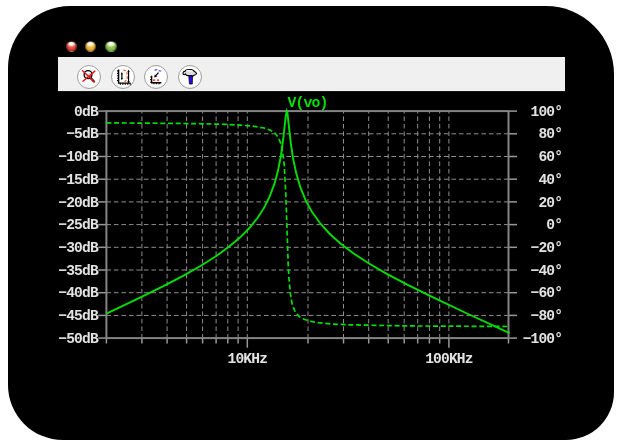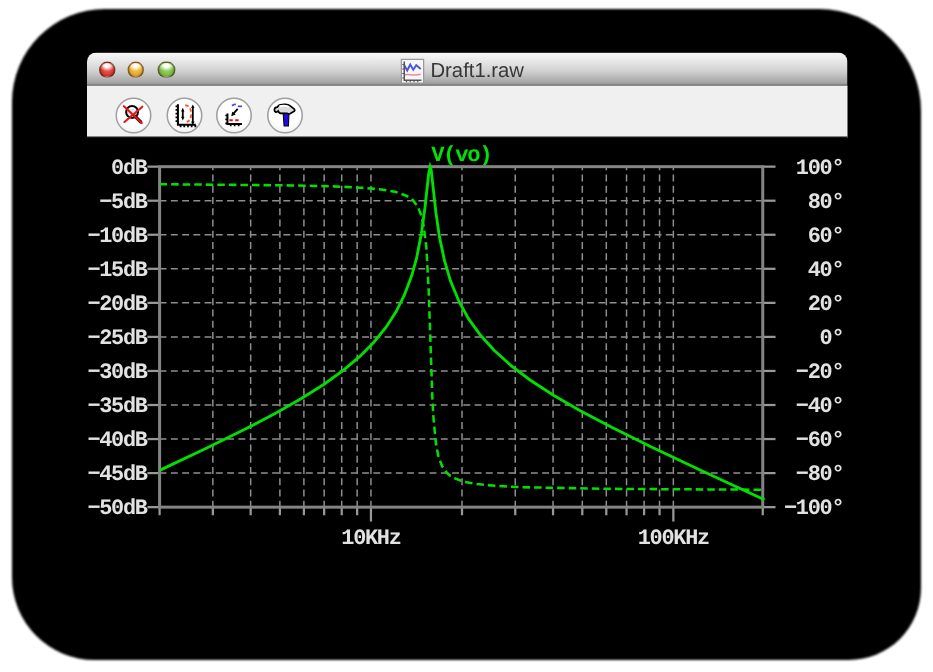--- a/index.html
+++ b/index.html
@@ -21,30 +21,20 @@
 #plot{position:absolute;left:0;top:0}
 .grid line{stroke:#8e8e8e;stroke-width:1;stroke-dasharray:4.6 2.9}
 .grid line.v{stroke-dashoffset:2.2}
 .ticks line{stroke:#989898;stroke-width:1.5}
 .frame{fill:none;stroke:#848484;stroke-width:2}
 text{font:bold 14.6px "Liberation Mono",monospace;letter-spacing:-0.85px;fill:#e2e2e2}
 .tr{fill:#00e202;font:bold 14.5px "Liberation Mono",monospace}
 </style></head><body>
 <div id="screen"></div>
 <div id="win">
- <div id="titlebar">
-      <div style="position:absolute;left:209px;top:4px"><svg width="16" height="17" viewBox="0 0 16 17">
-          <rect x="0.5" y="0.5" width="15" height="16" fill="#f6f6f6" stroke="#9a9a9a"></rect>
-          <path d="M2.5 4.5 L4.5 8 L6.5 4 L8.5 7.5 L10.5 4.5 L13.5 7" fill="none" stroke="#4a55d8" stroke-width="1.3"></path>
-          <path d="M2.5 11 C5 9.8 8 12 13.5 10.5" fill="none" stroke="#e89098" stroke-width="1"></path>
-          <path d="M2.5 2 L2.5 14.5 L14 14.5" fill="none" stroke="#555" stroke-width="1"></path>
-          <path d="M1.2 4 H2.5 M1.2 7 H2.5 M1.2 10 H2.5 M1.2 13 H2.5 M4 15.8 V14.5 M6.5 15.8 V14.5 M9 15.8 V14.5 M11.5 15.8 V14.5" stroke="#555" stroke-width="0.8"></path>
-        </svg></div>
-      <div style="position:absolute;left:229.5px;top:4.5px;font:13.5px 'Liberation Sans',sans-serif;color:#373737">Draft1.raw</div>
-    </div>
  <div class="tl" id="tlr"></div>
     <div class="tl" id="tly"></div>
     <div class="tl" id="tlg"></div>
  <div id="toolbar">
   <div class="btn" style="left:19.7px">
         <svg width="24" height="24" viewBox="0 0 24 24" style="position:absolute;left:-1px;top:-1px">
           <g transform="translate(1.45,1.45) scale(0.88)">
 <circle cx="10.9" cy="9.3" r="4.5" fill="#c9edf3"></circle>
 <path d="M7.9 7.2 Q10.9 5.4 13.9 7.4" stroke="#ffffff" stroke-width="1.5" fill="none"></path>
 <circle cx="10.9" cy="9.3" r="4.5" fill="none" stroke="#000" stroke-width="1.5"></circle>

